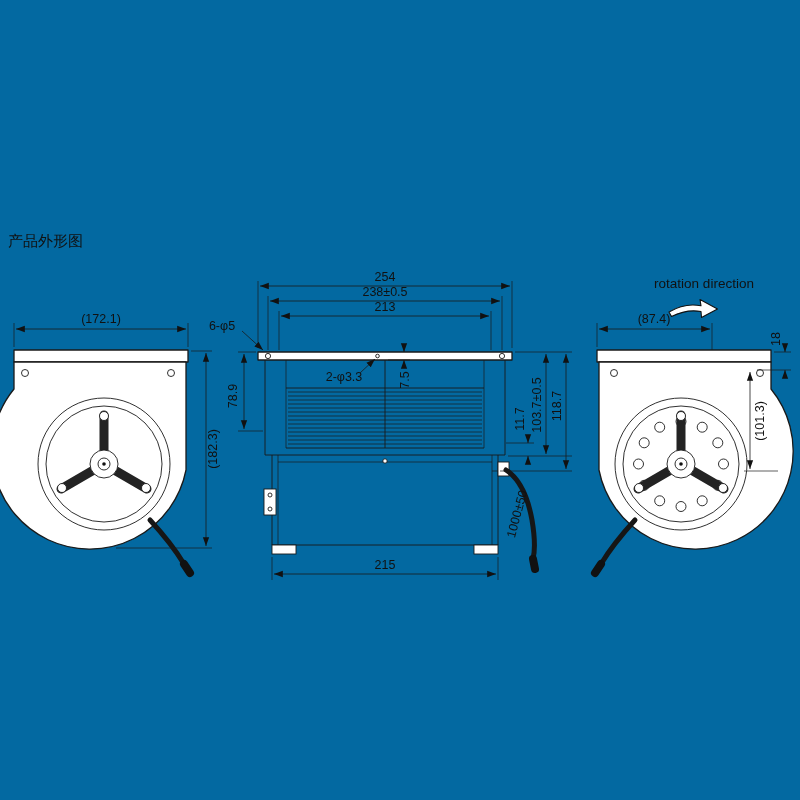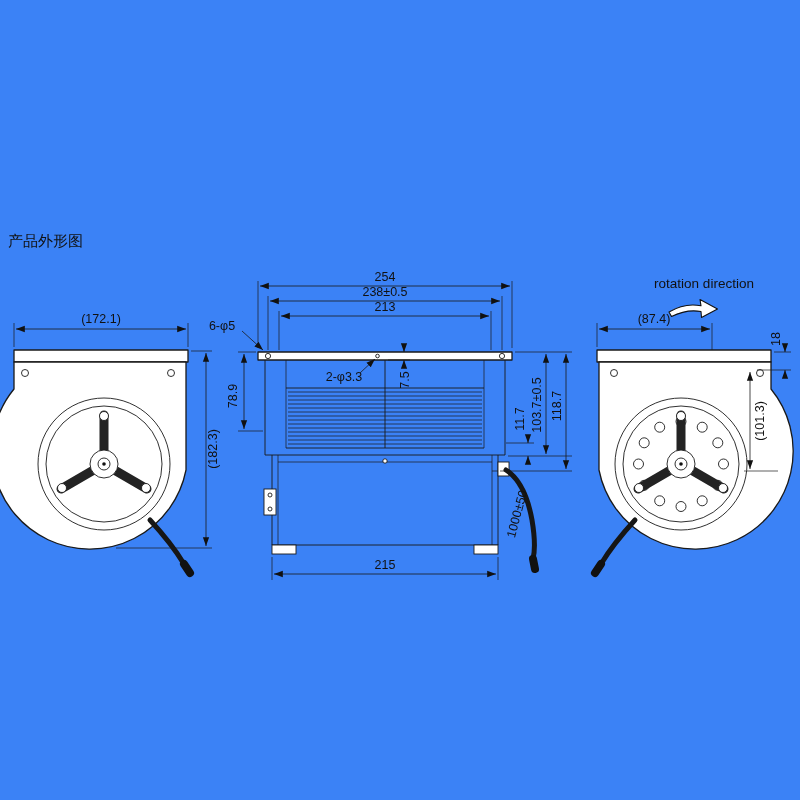--- a/index.html
+++ b/index.html
@@ -1,16 +1,16 @@
 <!DOCTYPE html>
 <html><head>
 <meta charset="utf-8">
 <style>
   html,body{margin:0;padding:0;background:#fff;}
-  .canvas{position:relative;width:800px;height:800px;background:#3b82f6;overflow:hidden;}
+  .canvas{position:relative;width:800px;height:800px;background:#0369a1;overflow:hidden;}
   svg{display:block;}
   .outline{fill:#fff;stroke:#1a1a1a;stroke-width:1.3;stroke-linejoin:round;}
   .thin{fill:none;stroke:#1a1a1a;stroke-width:0.9;}
   .hair{fill:none;stroke:#1a1a1a;stroke-width:0.7;}
   .dim{fill:none;stroke:#1a1a1a;stroke-width:0.8;}
   .ext{fill:none;stroke:#1a1a1a;stroke-width:0.7;}
   .hole{fill:#fff;stroke:#1a1a1a;stroke-width:0.9;}
   .spoke{stroke:#232323;stroke-width:9;stroke-linecap:round;}
   .cable{fill:none;stroke:#161616;stroke-width:5;stroke-linecap:round;}
   text{font-family:"Liberation Sans","DejaVu Sans",sans-serif;font-size:12.5px;fill:#111;}

